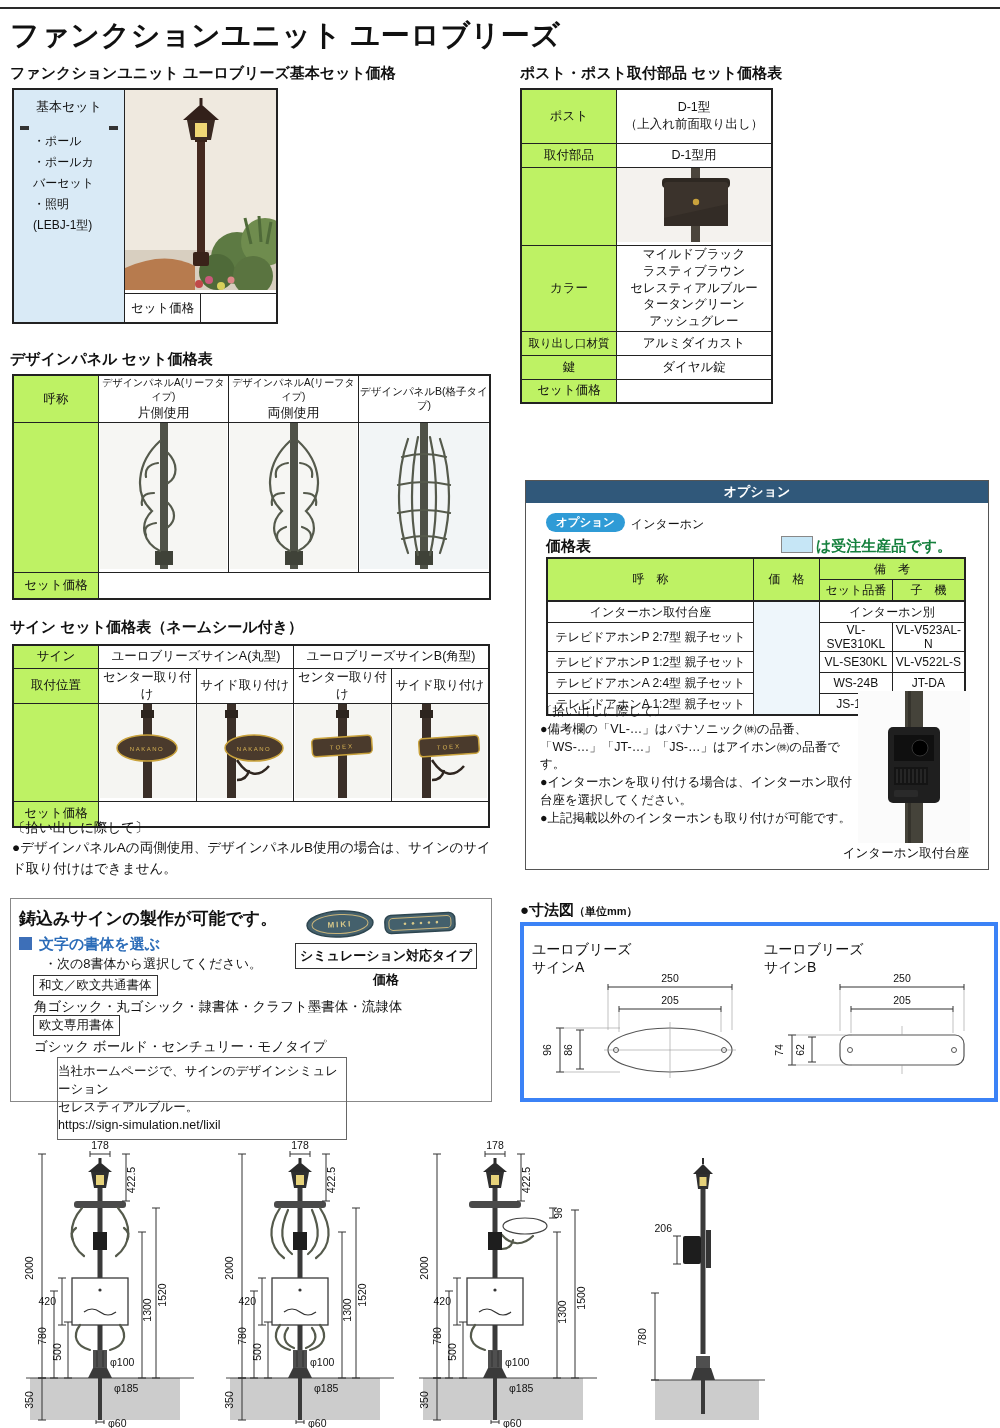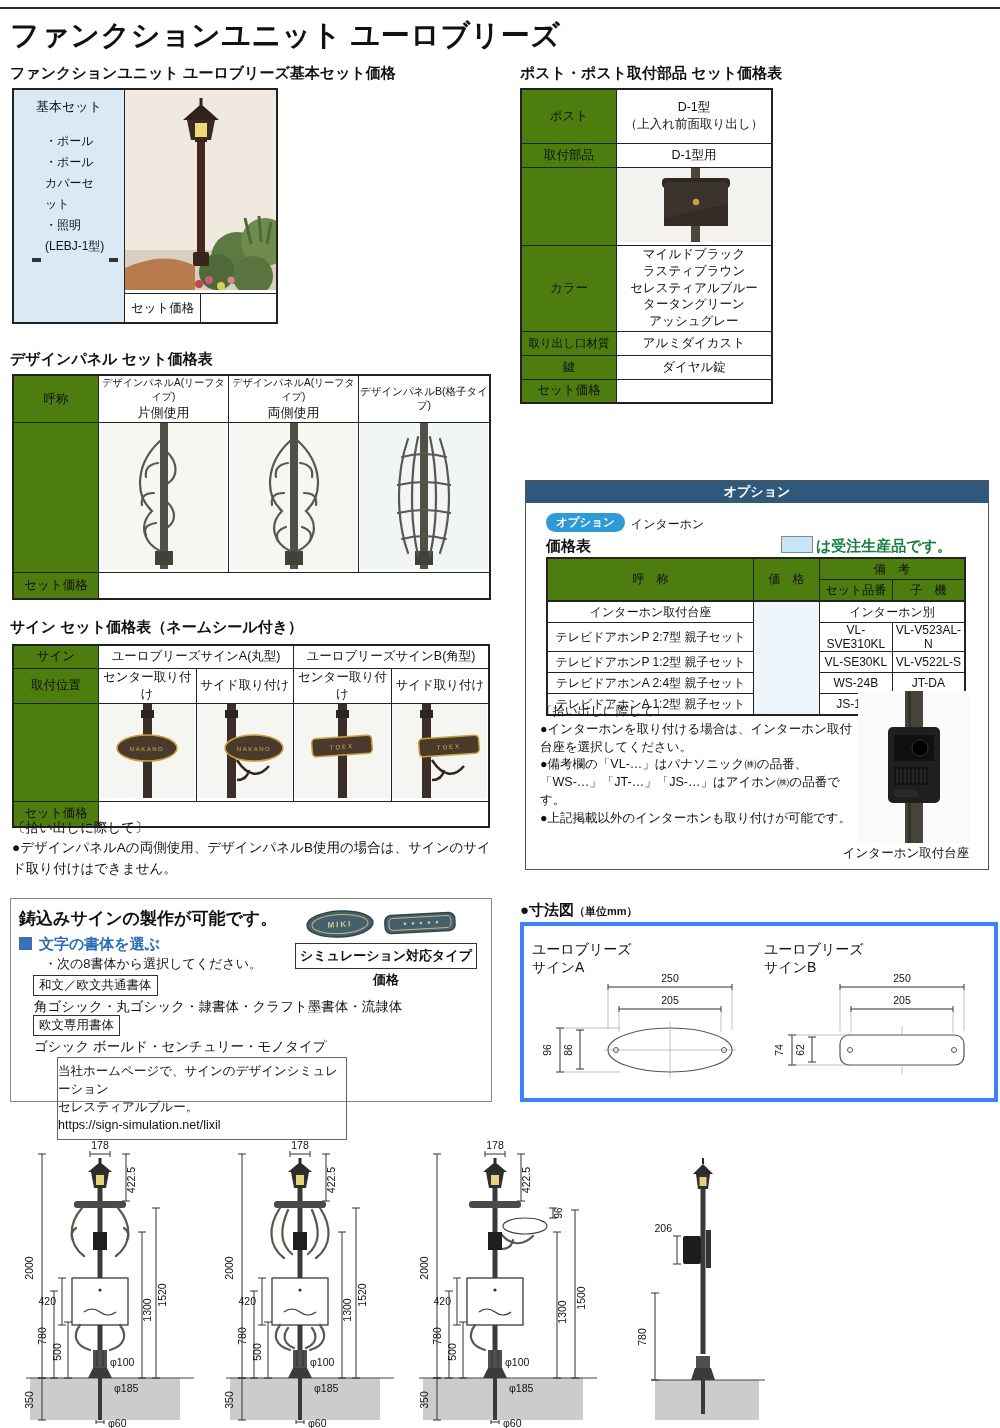--- a/index.html
+++ b/index.html
@@ -5,26 +5,26 @@
   html,body{margin:0;padding:0;background:#fff}
   .page{position:relative;width:1000px;height:1428px;background:#fff;overflow:hidden;
         font-family:"Liberation Sans","DejaVu Sans",sans-serif;color:#111}
   .abs{position:absolute}
   .toprule{position:absolute;left:0;top:7px;width:1000px;height:2px;background:#2a2a2a}
   .h1{font-size:29px;font-weight:bold;letter-spacing:.5px;white-space:nowrap}
   .sech{font-size:15px;font-weight:bold;white-space:nowrap}
   table{border-collapse:collapse;table-layout:fixed}
   .t{border:2px solid #222}
   .t td{border:1px solid #222;font-size:12.5px;text-align:center;vertical-align:middle;padding:0;overflow:hidden}
-  .gray{background:#4d7c0f}
+  .gray{background:#bef264}
   .blue{background:#d9eaf6}
   .pre{white-space:pre-line;line-height:1.35}
   .small{font-size:10px}
   .imgcell{background:#fff;padding:0}
-  .brkwrap{display:flex;align-items:flex-end;justify-content:flex-start;margin:10px 6px 0 18px}
+  .brkwrap{display:flex;align-items:flex-start;justify-content:flex-start;margin:10px 6px 0 6px}
   .brk{flex:0 0 7px;border:2px solid #333}
   .brkL{border-right:none}
   .brkR{border-left:none}
   .brklist{font-size:12px;line-height:1.75;text-align:left;padding:5px 4px;white-space:pre-line}
   .notes{font-size:13.5px;line-height:1.5}
   
   .optbox{position:absolute;border:1px solid #555;background:#fff}
   .optbar{position:absolute;left:0;top:0;right:0;height:22px;background:#30587a;color:#fff;
           font-size:13px;font-weight:bold;text-align:center;line-height:22px}
   .badge{display:inline-block;background:#2f9bd6;color:#fff;border-radius:10px;
@@ -321,22 +321,22 @@
       </tr>
       <tr>
         <td>テレビドアホンA 1:2型 親子セット</td>
         <td>JS-12E</td>
         <td>JS-DA</td>
       </tr>
     </tbody>
       </table>
     <div class="abs optnotes" style="left:14px;top:222px;width:318px">
       <div>〔拾い出しに際して〕</div>
+      <div>●備考欄の「VL-…」はパナソニック㈱の品番、「WS-…」「JT-…」「JS-…」はアイホン㈱の品番です。</div>
       <div>●インターホンを取り付ける場合は、インターホン取付台座を選択してください。</div>
-      <div>●備考欄の「VL-…」はパナソニック㈱の品番、「WS-…」「JT-…」「JS-…」はアイホン㈱の品番です。</div>
       <div>●上記掲載以外のインターホンも取り付けが可能です。</div>
     </div>
     <svg class="abs" style="left:332px;top:210px" width="112" height="152" viewBox="0 0 112 152">
       <rect width="112" height="152" fill="#fbfbfb"></rect>
       <rect x="47" y="0" width="18" height="152" fill="#45433a"></rect>
       <rect x="50" y="0" width="3" height="152" fill="#35332c"></rect>
       <rect x="30" y="36" width="52" height="76" rx="5" fill="#1f1f1f"></rect>
       <rect x="36" y="44" width="40" height="26" fill="#101010"></rect>
       <circle cx="62" cy="57" r="8" fill="#000" stroke="#333"></circle>
       <rect x="36" y="76" width="34" height="18" fill="#141414"></rect>

